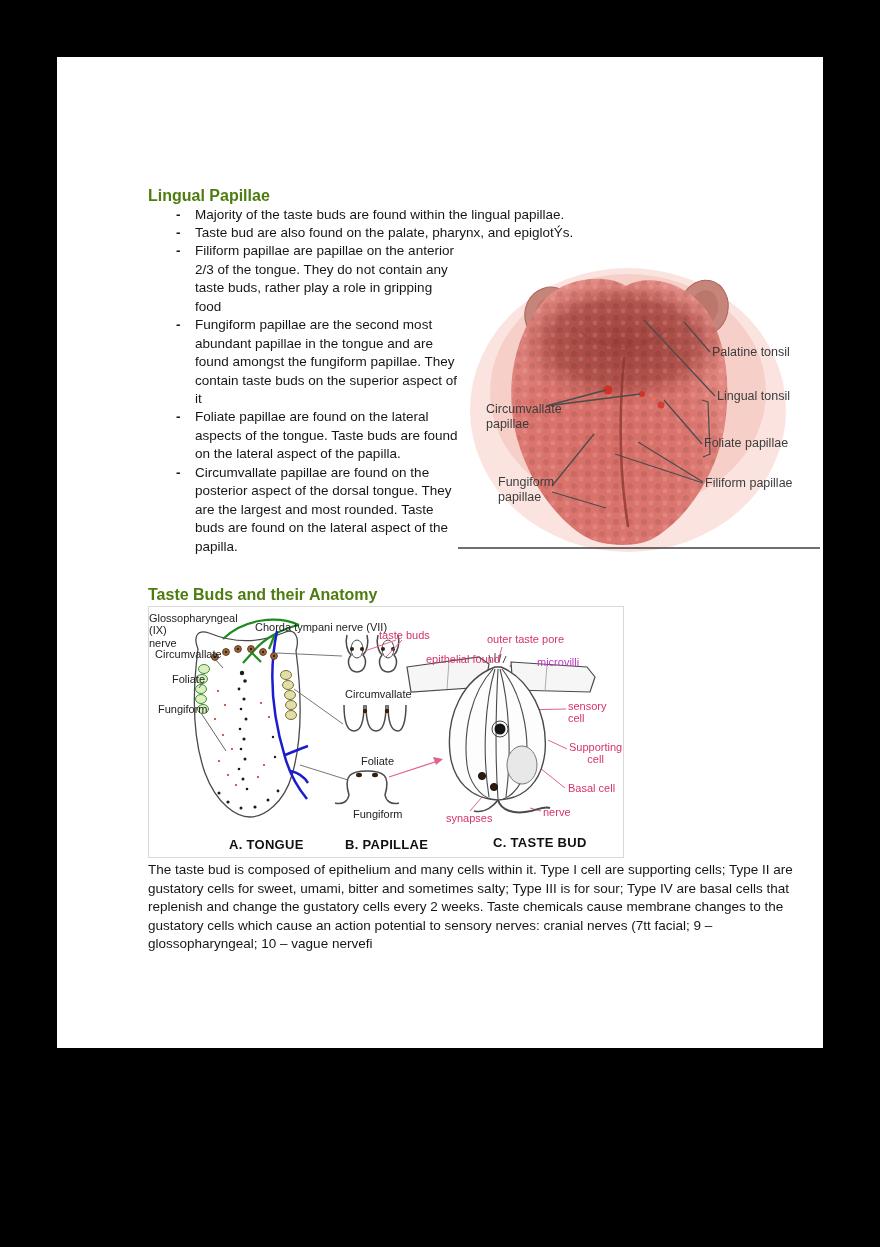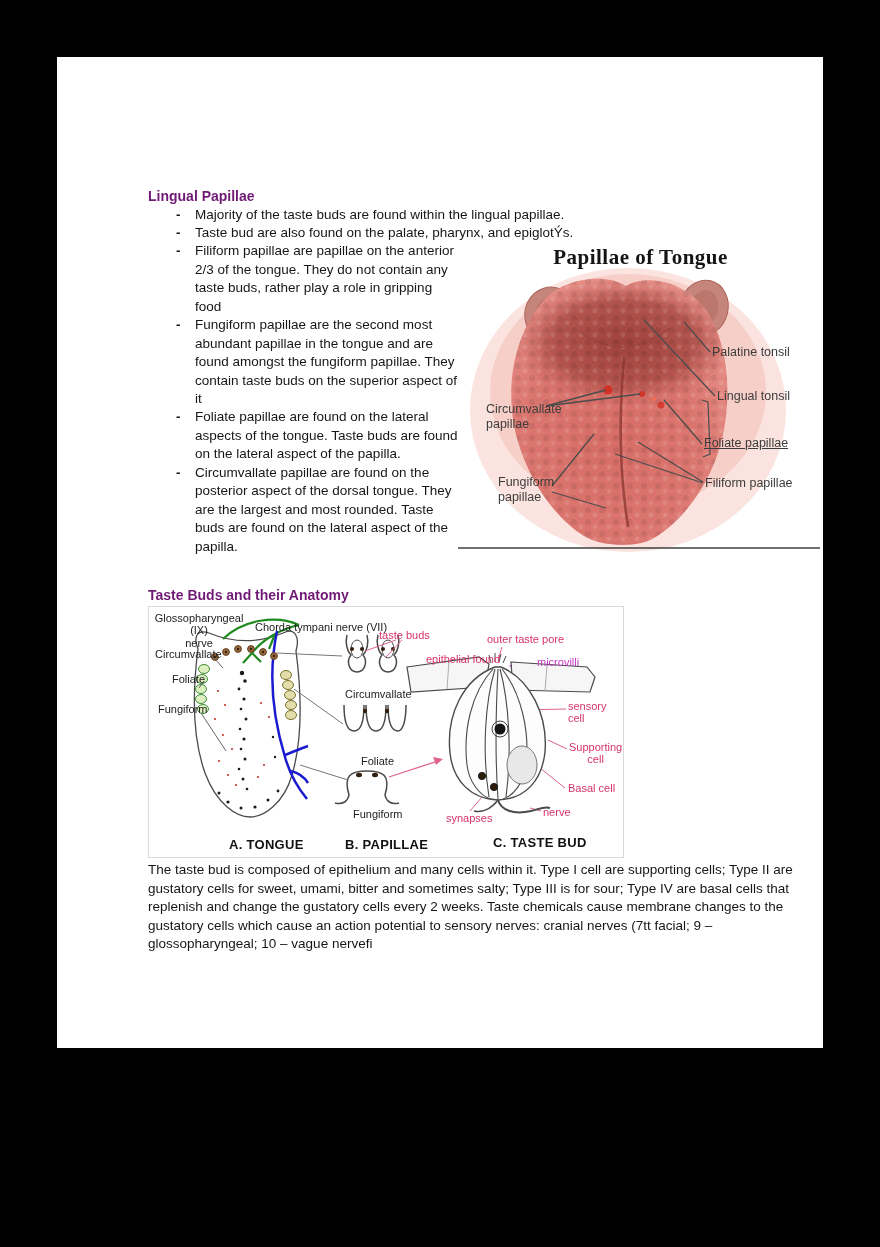--- a/index.html
+++ b/index.html
@@ -9,21 +9,21 @@
     font-family:"Liberation Sans", sans-serif;
     overflow:hidden;
   }
   .paper {
     position:absolute; left:57px; top:57px; width:766px; height:991px;
     background:#fff;
   }
   .content { position:absolute; left:91px; top:0; width:675px; padding-top:130px; }
 
   .sec-heading {
-    font-size:14px; font-weight:700; line-height:18.5px; color:#701a75;
+    font-size:16px; font-weight:700; line-height:18.5px; color:#4d7c0f;
   }
   .bullet { display:flex; font-size:13.5px; line-height:18.45px; color:#161616; }
   .bullet .mk { flex:none; width:19px; margin-left:28px; font-weight:600; }
   .bullet .tx { flex:1; }
 
   
   .tongue-figure {
     position:relative; float:right; width:365px; height:316px; margin:0;
   }
   .tongue-figure svg { position:absolute; left:0; top:0; }
@@ -40,21 +40,21 @@
   
   .anatomy-figure {
     position:relative; width:474px; height:250px; background:#fff;
     border:1px solid #d9d9d9; margin:1px 0 0 0;
   }
   .anatomy-figure svg { position:absolute; left:0; top:0; }
   .a-label {
     position:absolute; font-size:11px; color:#222; line-height:12.5px;
     white-space:pre-line;
   }
-  .a-label.center { text-align:center; }
+  .a-label.center { }
   .a-label.pink { color:#d6336c; }
   .a-label.magenta { color:#c238c2; }
   .caption {
     position:absolute; font-size:13px; font-weight:700; color:#111;
     letter-spacing:.3px;
   }
 
   .body-par {
     font-size:13.5px; line-height:18.6px; color:#161616; margin-top:3px;
     width:672px;
@@ -136,24 +136,23 @@
             <path d="M 245,241 L 157,212"></path>
             <path d="M 88,164 L 148,148"></path>
             <path d="M 88,164 L 182,152"></path>
             <path d="M 94,244 L 136,192"></path>
             <path d="M 94,250 L 148,266"></path>
           </g>
 
           <line x1="0" y1="306" x2="362" y2="306" stroke="#3f3f3f" stroke-width="1.4"></line>
         </svg>
 
-        <div class="fig-title">Papillae of Tongue</div>
         <div class="t-label" style="left:254px; top:103px;">Palatine tonsil</div>
         <div class="t-label" style="left:259px; top:147px;">Lingual tonsil</div>
-        <div class="t-label" style="left:246px; top:194px;text-decoration:underline;">Foliate papillae</div>
+        <div class="t-label" style="left:246px; top:194px;">Foliate papillae</div>
         <div class="t-label" style="left:247px; top:234px;">Filiform papillae</div>
         <div class="t-label" style="left:28px; top:160px;">Circumvallate
 papillae</div>
         <div class="t-label" style="left:40px; top:233px;">Fungiform
 papillae</div>
       </figure>
 
       <div class="bullet">
         <span class="mk">-</span>
         <span class="tx">Filiform papillae are papillae on the anterior 2/3 of the tongue. They do not contain any taste buds, rather play a role in gripping food</span>

